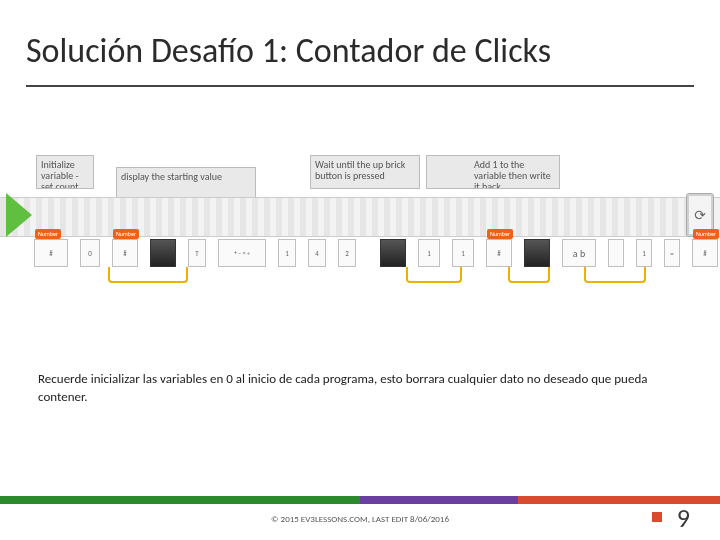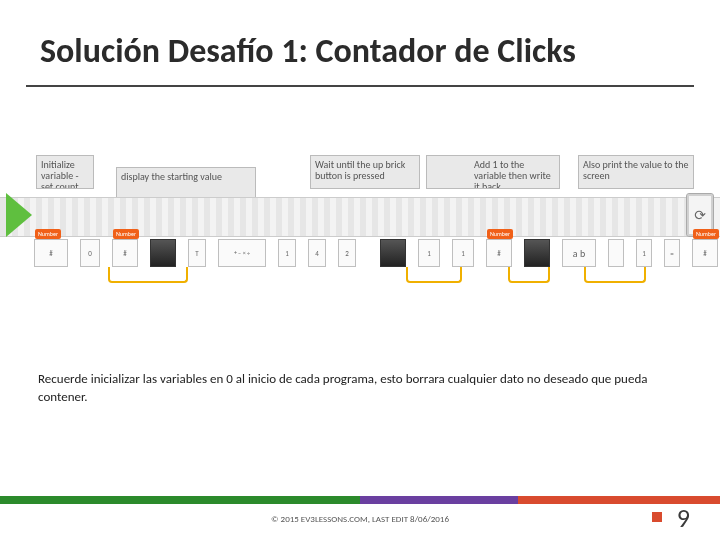--- a/index.html
+++ b/index.html
@@ -7,24 +7,23 @@
     width: 720px;
     height: 540px;
     background: #fff;
     font-family: "Segoe UI", Calibri, Arial, sans-serif;
     position: relative;
     overflow: hidden;
   }
   .title-wrap { padding: 30px 26px 8px 26px; }
   .title {
     font-size: 34px;
-    font-weight: 700;
+    font-weight: 400;
     color: #2b2b2b;
     letter-spacing: 0px;
-    margin-left: 14px;
   }
   .hr {
     margin: 6px 26px 0 26px;
     border: none;
     border-top: 2px solid #444;
   }
   .diagram-area {
     position: relative;
     margin-top: 54px;
     height: 150px;
@@ -166,21 +165,20 @@
 
 <div class="diagram-area">
 
   <div class="comment-box" style="left:36px;top:14px;width:58px;">Initialize variable - set count value to 0</div>
   <div class="comment-box" style="left:116px;top:14px;width:140px;margin-top:12px;">display the starting value</div>
   <div class="comment-box" style="left:310px;top:14px;width:110px;position:absolute;">
     
     <span>Wait until the up brick button is pressed</span>
   </div>
   <div class="comment-box" style="left:426px;top:14px;width:134px;padding-left:47px;">Add 1 to the variable then write it back</div>
-  <div class="comment-box" style="left:578px;top:14px;width:116px;">Also print the value to the screen</div>
 
   <div class="beam"></div>
   <div class="start-tri"></div>
   <div class="loop-end">⟳</div>
 
   <div class="param-strip">
     <div class="param-cell" style="width:34px;margin-left:34px;position:relative;">
       <span class="num-chip">Number</span>
       <span>#</span>
     </div>

